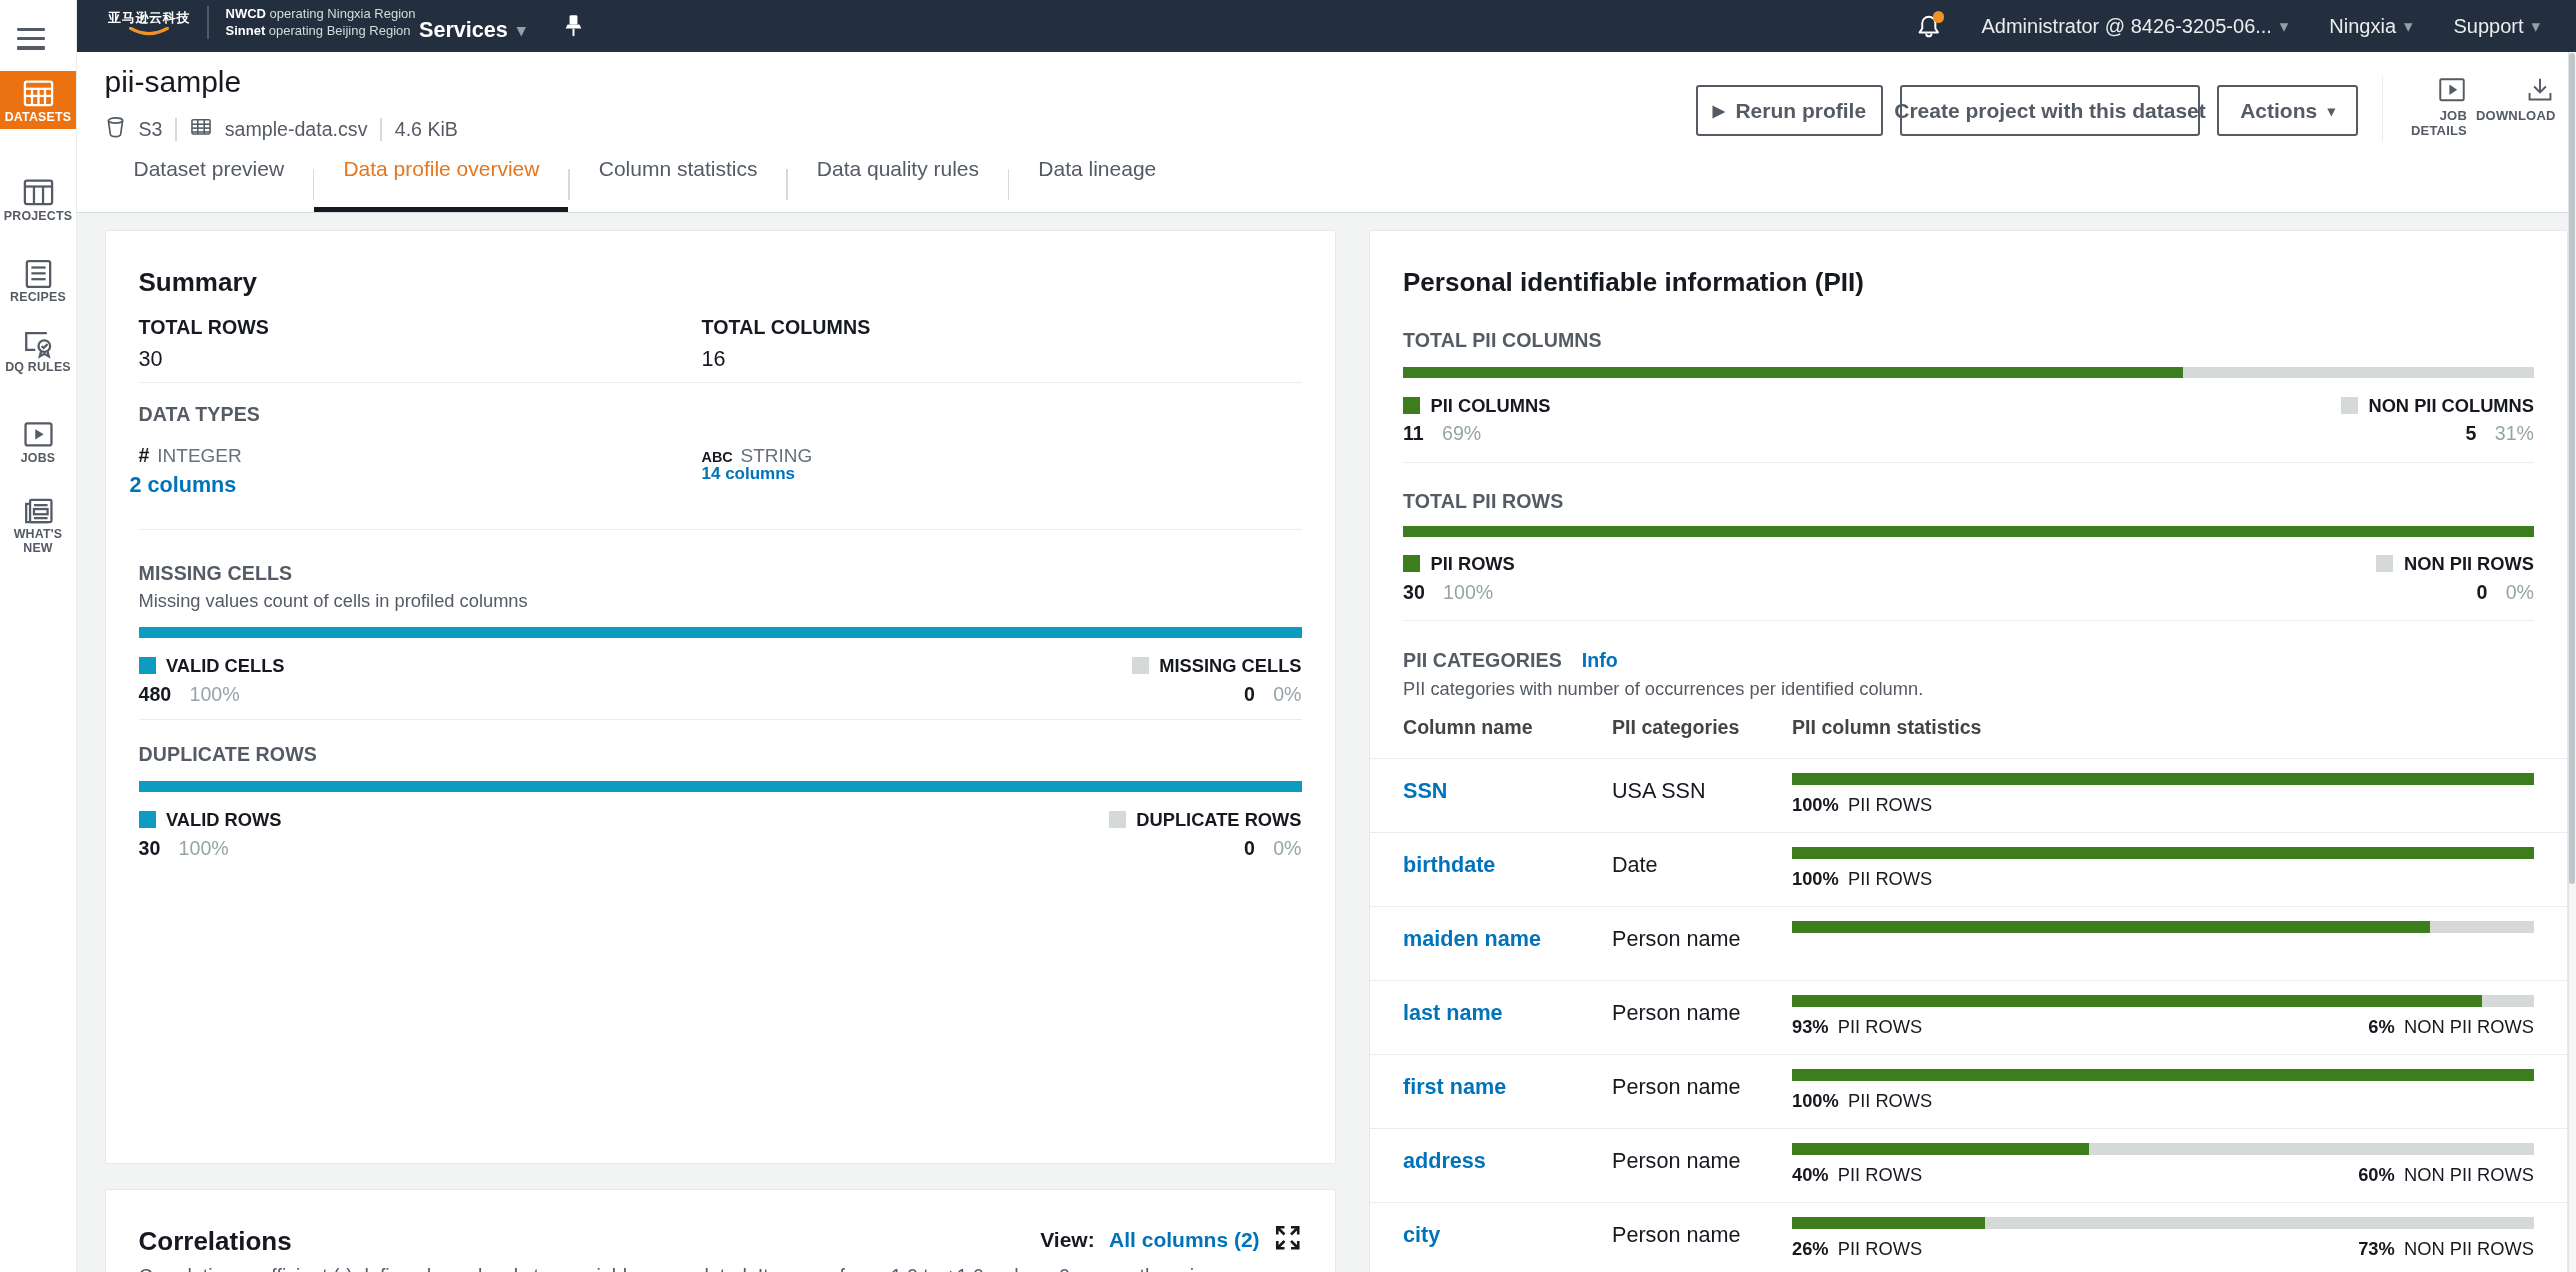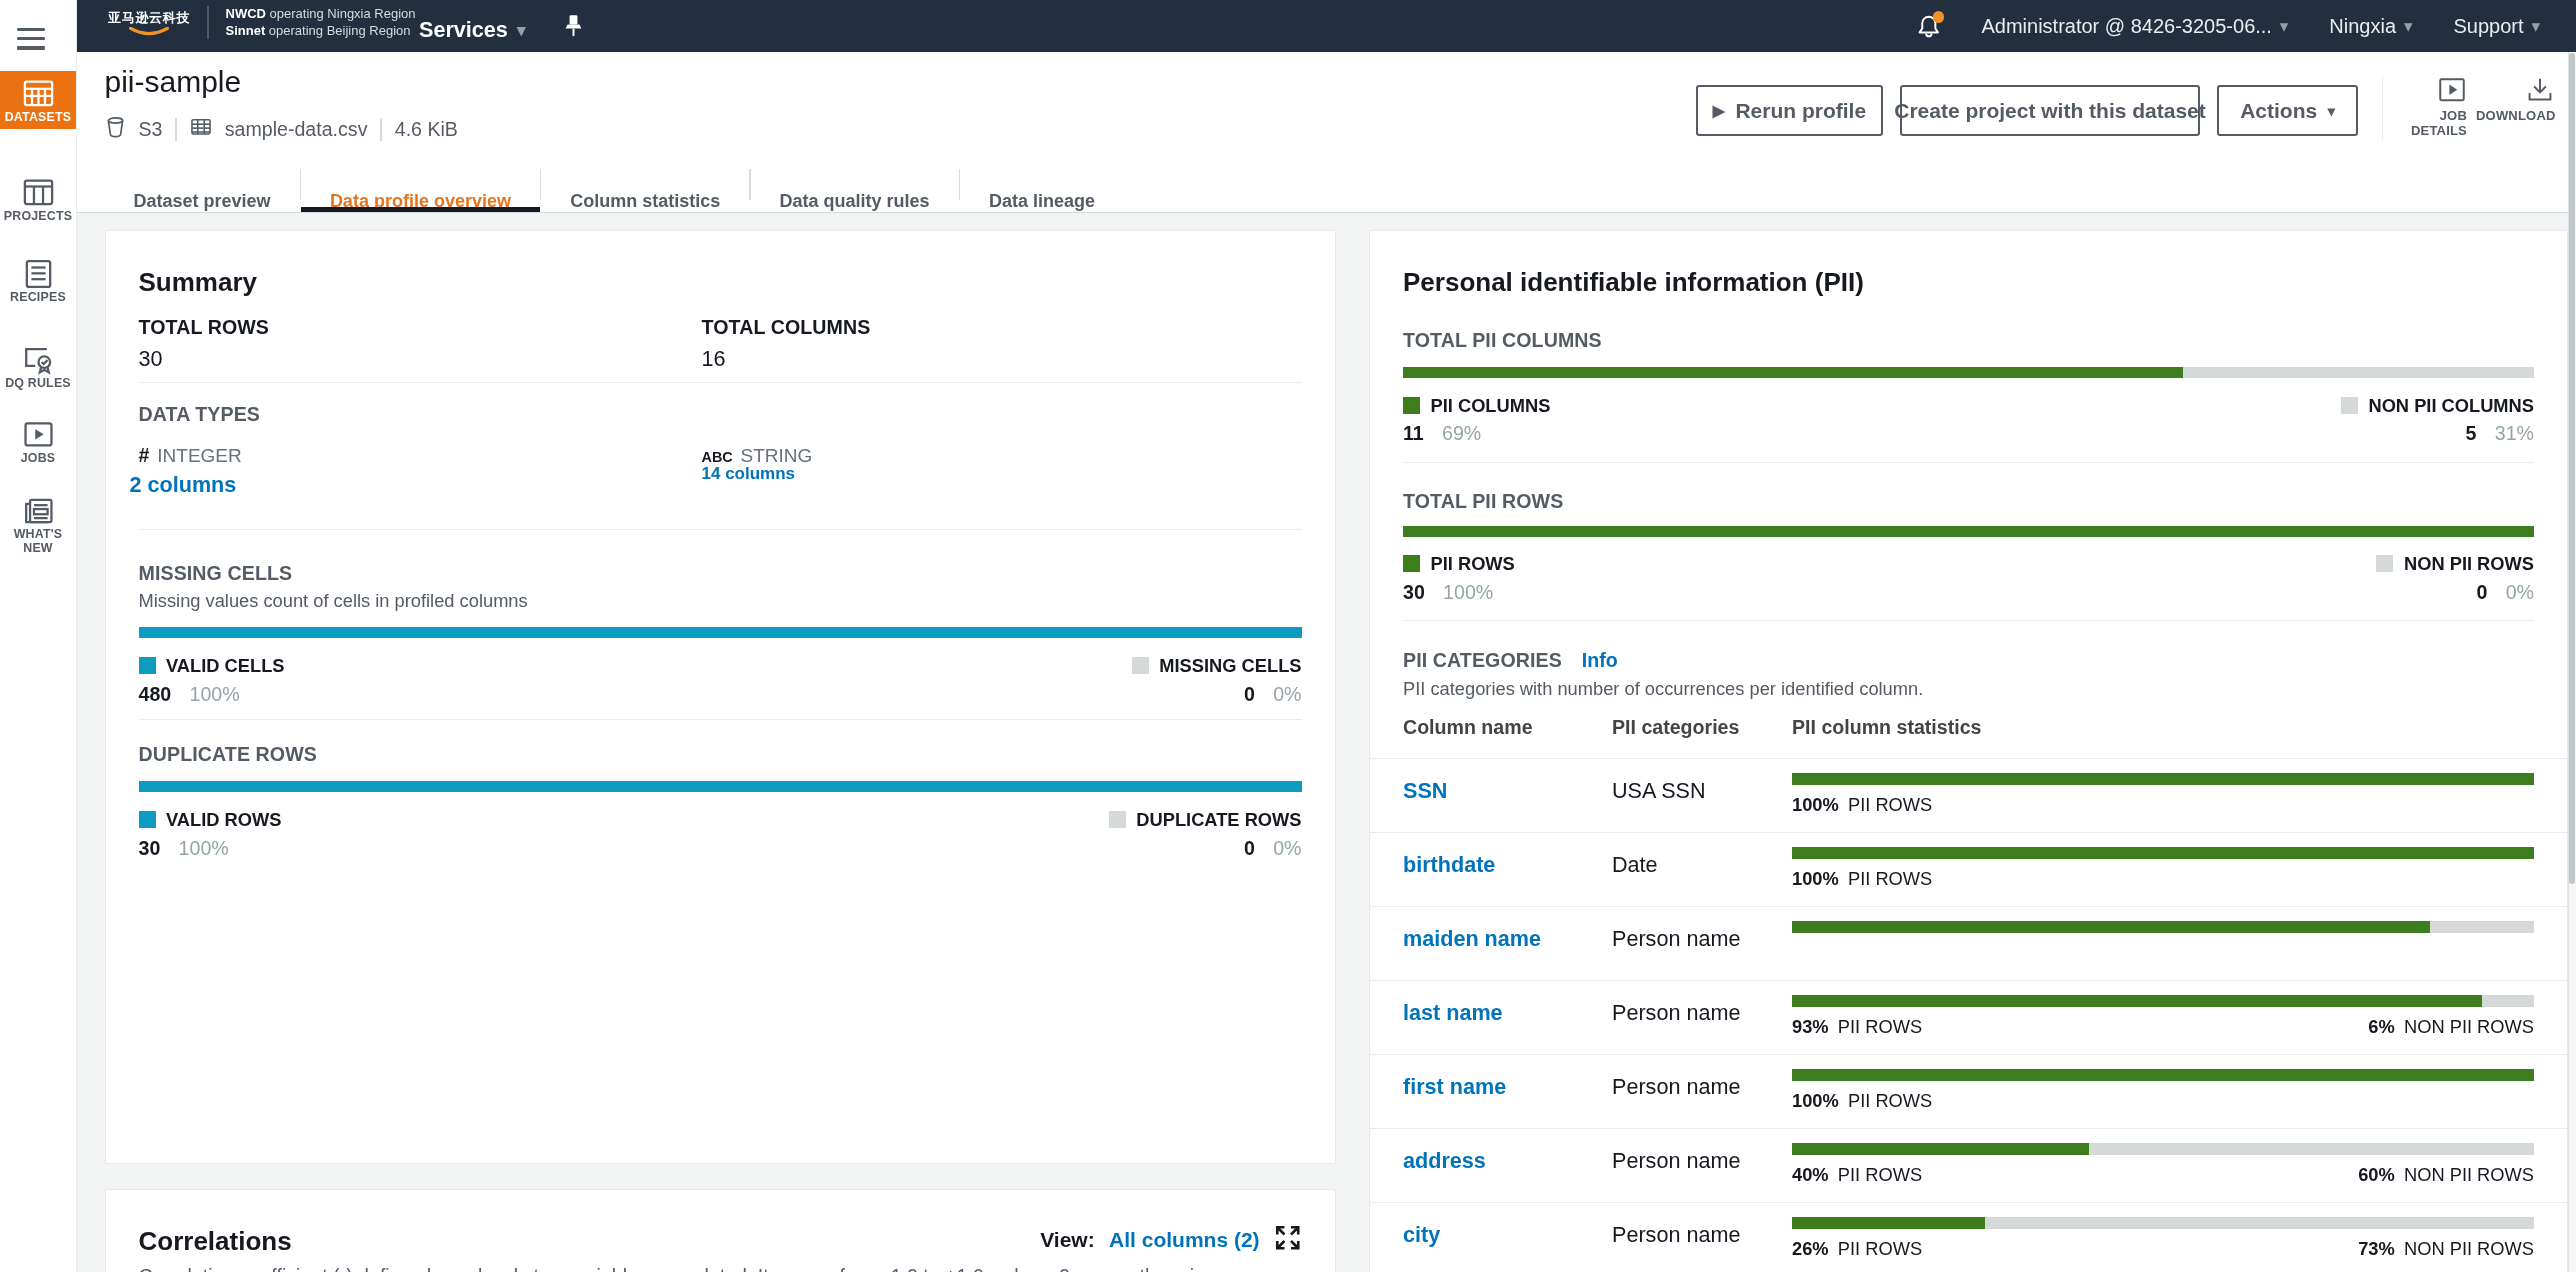--- a/index.html
+++ b/index.html
@@ -36,21 +36,21 @@
   .ds-title { position:absolute; left:27.5px; top:13px; font-size:30px; font-weight:400; color:#16191f; }
   .ds-sub { position:absolute; left:27.5px; top:64px; display:flex; align-items:center; gap:13px; font-size:19.6px; color:#545b64; }
   .ds-sub .sep { width:1.3px; height:23.6px; background:#d5dbdb; }
   .btn { position:absolute; top:33px; height:51px; background:#fff; border:2px solid #545b64; border-radius:3.3px; font-size:21px; font-weight:700; color:#545b64; display:flex; align-items:center; justify-content:center; gap:10.5px; cursor:pointer; white-space:nowrap; }
   .icon-btn { position:absolute; top:23.6px; width:79px; text-align:right; color:#545b64; cursor:pointer; }
   .icon-btn .lbl { display:block; font-size:13px; font-weight:700; margin-top:2.6px; letter-spacing:0.2px; }
   .hdr-vsep { position:absolute; top:23.6px; width:1.3px; height:65px; background:#eaeded; }
 
   
   .tab-bar { position:absolute; left:77px; top:157px; right:0; height:56px; background:#fff; border-bottom:1.3px solid #d5dbdb; display:flex; align-items:stretch; padding-left:27.5px; z-index:4; }
-  .tab { position:relative; display:flex; align-items:flex-end; padding:0 29px; font-size:18px; font-weight:700; color:#545b64; cursor:pointer; white-space:nowrap; }
+  .tab { position:relative; display:flex; align-items:flex-start; padding:0 29px; font-size:21px; font-weight:400; color:#545b64; cursor:pointer; white-space:nowrap; }
   .tab.active { color:#e5761d; }
   .tab.active::after { content:""; position:absolute; left:0; right:0; bottom:0; height:4.6px; background:#16191f; }
   .tab-sep { width:1.3px; height:31px; background:#d5dbdb; align-self:center; }
 
   
   .content { position:absolute; left:77px; top:214px; right:0; bottom:0; overflow:hidden; }
   .card { position:absolute; background:#fff; border:1.3px solid #e7eaea; border-radius:2px; }
   .card-title { position:absolute; left:33px; font-size:26px; font-weight:700; color:#16191f; }
   .sec-label { position:absolute; left:33px; font-size:19.6px; font-weight:700; color:#545b64; letter-spacing:0.1px; }
   .sec-label.dark { color:#16191f; }
@@ -134,21 +134,21 @@
         <rect x="9" y="3" width="36" height="40" rx="3"></rect>
             <line x1="16" y1="13" x2="38" y2="13"></line>
             <line x1="16" y1="22" x2="38" y2="22"></line>
             <line x1="16" y1="31" x2="38" y2="31"></line>
       </g>
         </svg>
     </span>
     <span class="lbl">RECIPES</span>
   </div>
 
-  <div class="rail-item" style="top:344px;">
+  <div class="rail-item" style="top:328px;">
     <span>
       <svg width="35" height="31" viewBox="0 0 54 48">
           <g stroke="#545b64" stroke-width="3.5" fill="none">
         <path d="M40 8 H8 v26 h14"></path>
             <circle cx="36" cy="28" r="9"></circle>
             <path d="M32 28 l3 3 6 -6"></path>
             <path d="M31 36 l-2 8 7 -4 7 4 -2 -8"></path>
       </g>
         </svg>
     </span>

